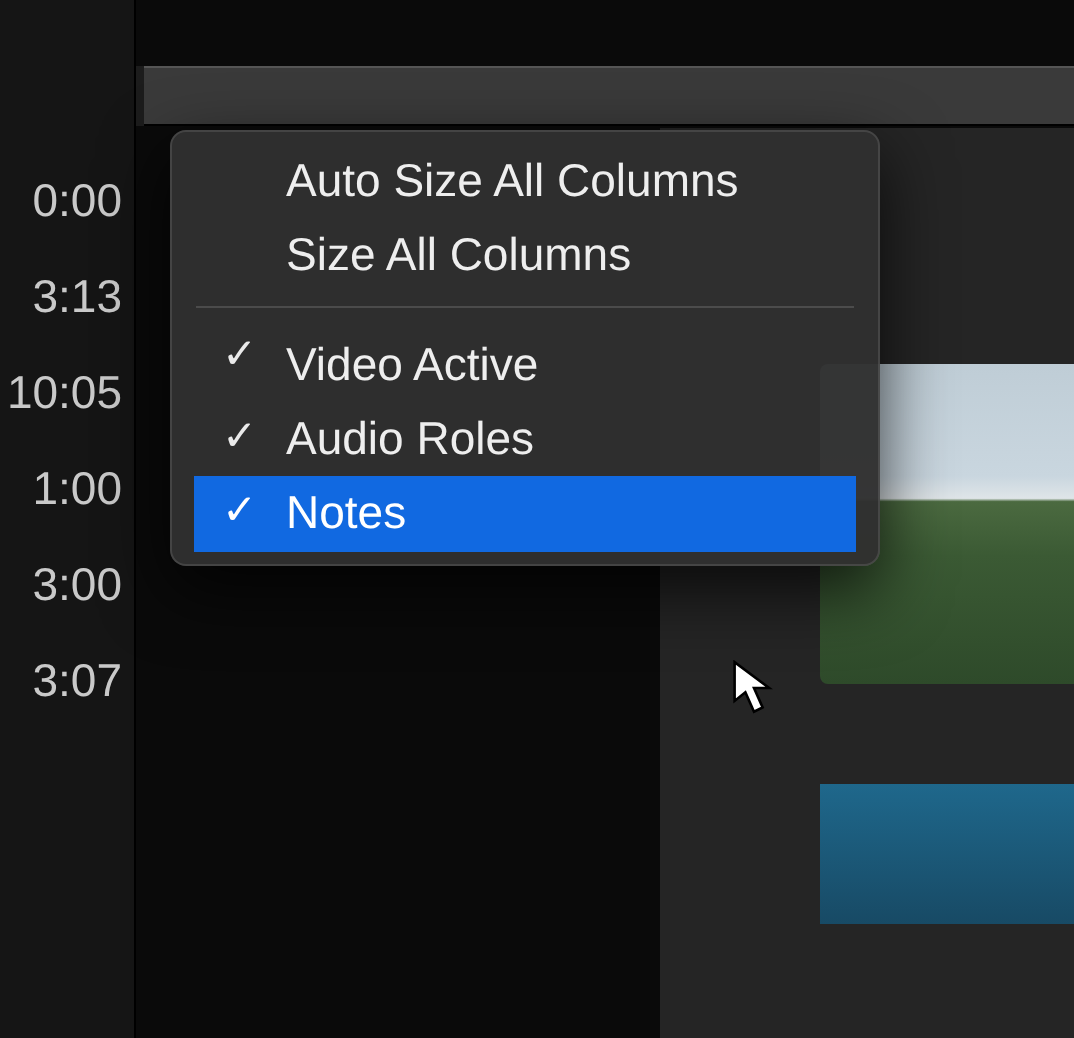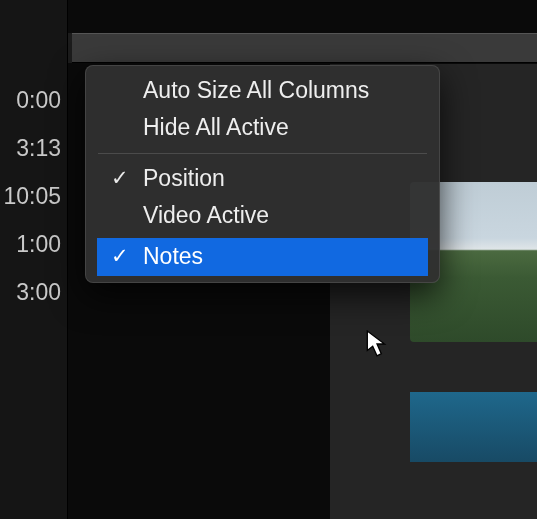--- a/index.html
+++ b/index.html
@@ -113,27 +113,28 @@
 <div class="right-panel"></div>
 <div class="thumb"></div>
 <div class="wave"></div>
 
 <div class="times-col" id="times">
     <div class="tc">0:00</div>
     <div class="tc">3:13</div>
     <div class="tc">10:05</div>
     <div class="tc">1:00</div>
     <div class="tc">3:00</div>
+    <div class="tc">3:07</div>
   </div>
 
 <div class="menu" id="menu">
     <div class="menu-item">Auto Size All Columns</div>
-    <div class="menu-item">Hide All Active</div>
+    <div class="menu-item">Size All Columns</div>
     <div class="separator"></div>
-    <div class="menu-item"><span class="check">✓</span><span>Position</span></div>
+    <div class="menu-item"><span class="check">✓</span></div>
     <div class="menu-item"><span>Video Active</span></div>
-    <div class="menu-item"><span class="check">✓</span></div>
+    <div class="menu-item"><span class="check">✓</span><span>Audio Roles</span></div>
     <div class="menu-item highlight"><span class="check">✓</span><span>Notes</span></div>
   </div>
 
 <svg class="cursor" viewBox="0 0 20 26">
   <path d="M1 1 L1 19 L6 15 L10 24 L14 22 L10 13 L17 13 Z" fill="#fff" stroke="#000" stroke-width="1.2"></path>
 </svg>
 
 </body></html>

